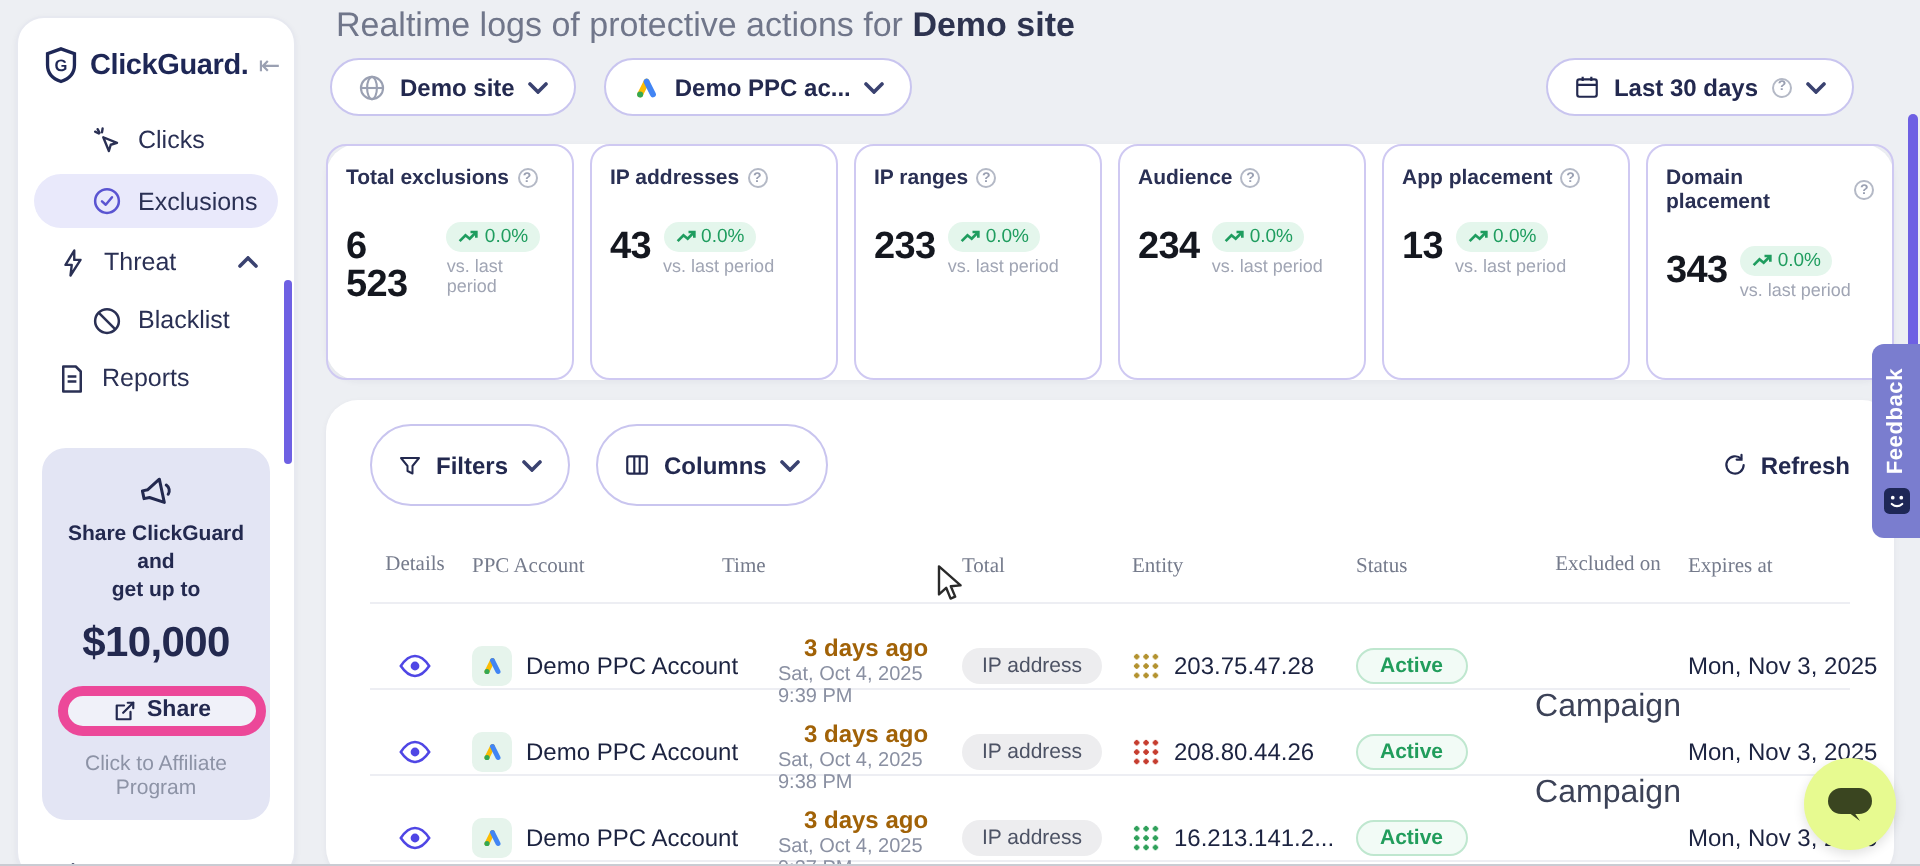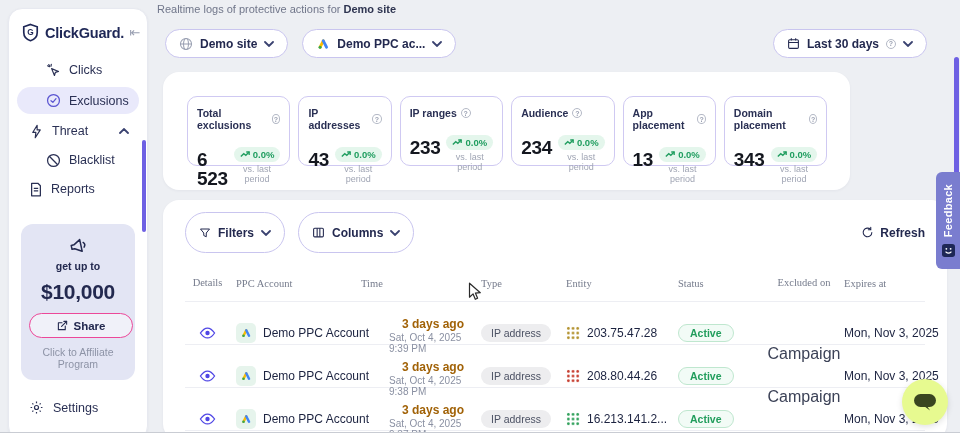--- a/index.html
+++ b/index.html
@@ -35,56 +35,56 @@
     background:#6e60e3; border-radius:3px;
   }
   .promo {
     margin:18px 4px 0; background:#e3e5f4; border-radius:12px; padding:12px 8px 10px;
     text-align:center; color:#23294f;
   }
   .promo-line { font-size:10.5px; font-weight:700; line-height:1.35; }
   .promo-amount { font-size:21px; font-weight:800; margin:7px 0 9px; letter-spacing:-.3px; }
   .share-btn {
     display:inline-flex; align-items:center; justify-content:center; gap:6px;
-    width:104px; height:25px; border:1px solid #ec4899; border-radius:999px;
+    width:104px; height:25px; border:5px solid #ec4899; border-radius:999px;
     background:rgba(255,255,255,.45); font-size:11.5px; font-weight:700; color:#23294f; cursor:pointer;
   }
   .promo-caption { margin-top:8px; font-size:10.5px; color:#8d93a6; }
   .settings-row {
     display:flex; align-items:center; gap:9px; margin:20px 0 0 12px;
     font-size:12.5px; font-weight:500; color:#2a3054; cursor:pointer;
   }
 
   
-  .subtitle { position:absolute; left:157px; top:3px; font-size:11px; color:#70768a; }
+  .subtitle { position:absolute; left:168px; top:3px; font-size:17px; color:#70768a; }
   .subtitle b { color:#2e3450; font-weight:700; }
   .filters-row { position:absolute; left:165px; top:29px; display:flex; gap:14px; }
   .pill {
     display:inline-flex; align-items:center; gap:7px; height:29px; padding:0 13px;
     background:#fff; border:1px solid #c9c5ef; border-radius:999px;
     font-size:12px; font-weight:700; color:#23294f; cursor:pointer; white-space:nowrap;
   }
   .range-pill { position:absolute; right:33px; top:29px; }
 
   
   .stats-panel {
-    position:absolute; left:163px; top:72px; width:687px; height:118px;
+    position:absolute; left:163px; top:72px; width:784px; height:118px;
     background:#fff; border-radius:16px; box-shadow:0 1px 3px rgba(30,39,86,.05);
-    display:flex; gap:8px; padding:24px; align-items:stretch;
+    display:flex; gap:8px; padding:0; align-items:stretch;
   }
   .stat-card { flex:1; border:1px solid #cfc9f2; border-radius:10px; padding:10px 9px; }
   .stat-label { display:flex; align-items:center; gap:4px; font-size:10.5px; font-weight:700; color:#2a3054; }
   .stat-body { display:flex; align-items:flex-start; gap:6px; margin-top:16px; }
   .stat-value { font-size:19px; font-weight:800; color:#14171f; letter-spacing:-.3px; line-height:1; margin-top:3px; }
   .stat-right { display:flex; flex-direction:column; align-items:flex-start; }
   .chg-badge {
     display:inline-flex; align-items:center; gap:3px; background:#e4f6ec; color:#1f9d5f;
-    font-size:9.5px; font-weight:700; padding:2px 6px; border-radius:999px;
-  }
-  .stat-sub { font-size:9px; color:#a0a5b4; margin-top:2px;text-align:center; }
+    font-size:9.5px; font-weight:400; padding:2px 6px; border-radius:999px;
+  }
+  .stat-sub { font-size:9px; color:#a0a5b4; margin-top:2px; }
   .q-ico {
     width:10px; height:10px; border:1px solid #b4b9c6; border-radius:50%; color:#9aa0b2;
     font-size:7px; display:inline-flex; align-items:center; justify-content:center; font-weight:700;
   }
 
   
   .table-panel {
     position:absolute; left:163px; top:200px; width:784px; height:240px;
     background:#fff; border-radius:16px; box-shadow:0 1px 3px rgba(30,39,86,.05);
     padding:12px 22px 0;
@@ -199,20 +199,21 @@
     <div class="side-scrollbar"></div>
   </div>
 
   <div class="promo">
     <span style="display:inline-block;">
       <svg width="19" height="19" viewBox="0 0 24 24" fill="none" stroke="#23294f" stroke-width="1.9" stroke-linejoin="round" transform="rotate(-12)">
           <path d="M3 10 V15 H6.5 L15 20 V5 L6.5 10 Z"></path>
           <path d="M18.5 9.5 A4.3 4.3 0 0 1 18.5 15.5" stroke-linecap="round"></path>
         </svg>
     </span>
+    <div class="promo-line">Share ClickGuard and</div>
     <div class="promo-line">get up to</div>
     <div class="promo-amount">$10,000</div>
     <button class="share-btn">
       <span>
           <svg width="11" height="11" viewBox="0 0 24 24" fill="none" stroke="#23294f" stroke-width="2.4" stroke-linecap="round" stroke-linejoin="round">
             <path d="M15 3 H21 V9"></path>
             <path d="M10 14 L21 3"></path>
             <path d="M18 13 V21 H3 V6 H11"></path>
           </svg>
         </span>
@@ -446,21 +447,21 @@
           </span>
         <span>Refresh</span>
       </div>
     </div>
   </div>
 
   <div class="grid thead">
     <div class="th th-details">Details</div>
     <div class="th">PPC Account</div>
     <div class="th">Time</div>
-    <div class="th">Type</div>
+    <div class="th">Total</div>
     <div class="th">Entity</div>
     <div class="th">Status</div>
     <div class="th th-excluded">Excluded on</div>
     <div class="th">Expires at</div>
   </div>
 
   <div class="grid trow">
     <div class="td td-details">
       <span>
           <svg width="17" height="12" viewBox="0 0 24 16" fill="none" stroke="#4f46e5" stroke-width="1.8">

